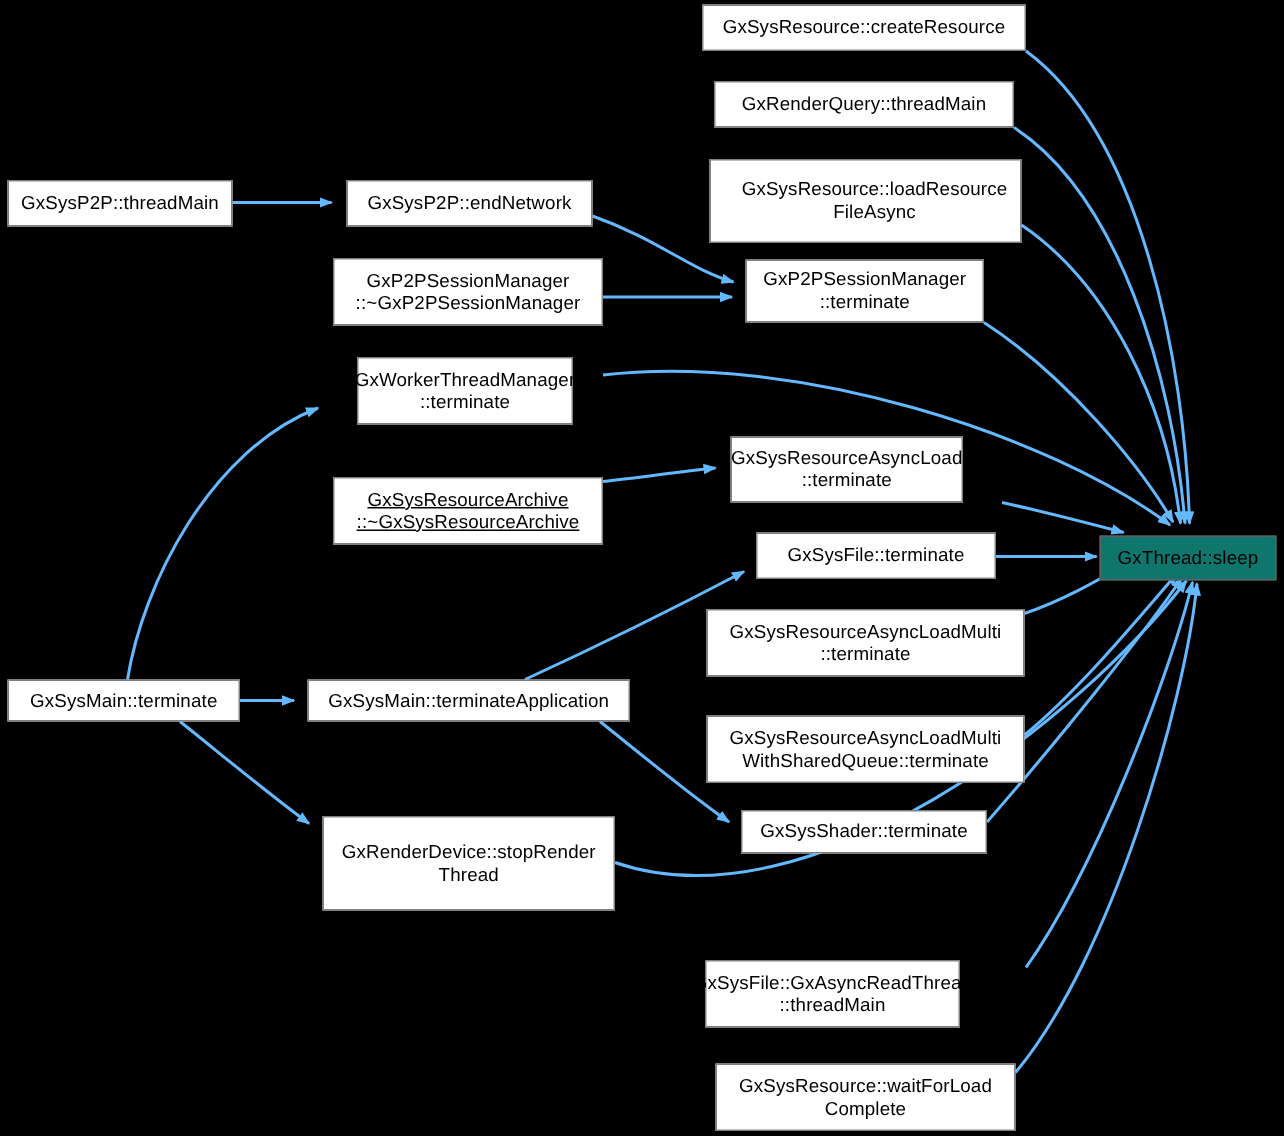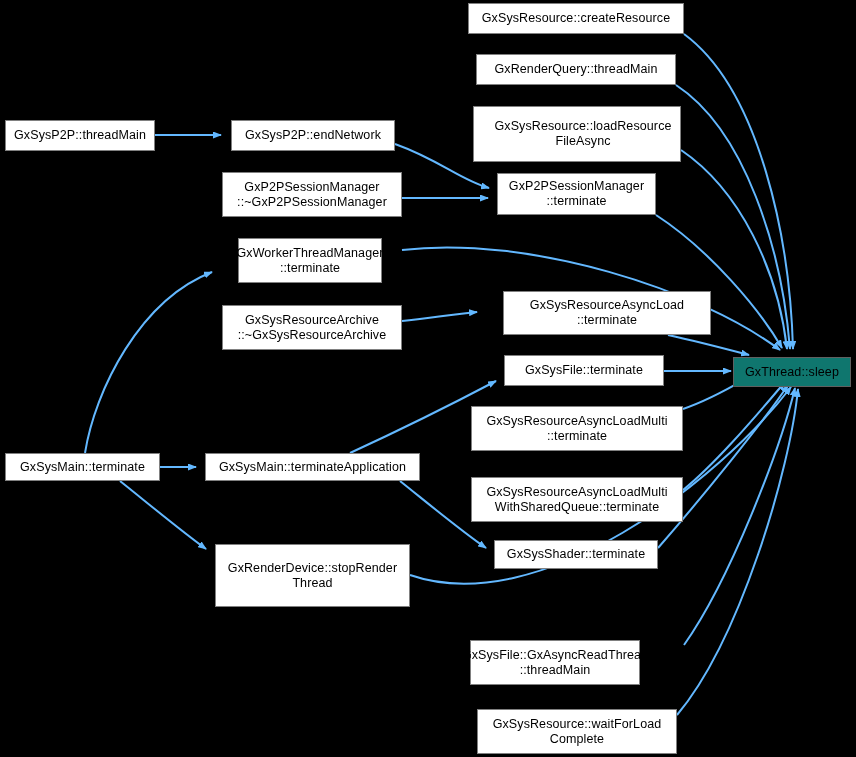--- a/index.html
+++ b/index.html
@@ -84,23 +84,23 @@
       <div class="node" style="left: 473px; top: 106px; width: 208px; height: 56px; padding-left: 12px;">GxSysResource::loadResource
 FileAsync</div>
       <div class="node" style="left: 5px; top: 120px; width: 150px; height: 31px;">GxSysP2P::threadMain</div>
       <div class="node" style="left: 231px; top: 120px; width: 164px; height: 31px;">GxSysP2P::endNetwork</div>
       <div class="node" style="left: 222px; top: 172px; width: 180px; height: 45px;">GxP2PSessionManager
 ::~GxP2PSessionManager</div>
       <div class="node" style="left: 497px; top: 173px; width: 159px; height: 42px;">GxP2PSessionManager
 ::terminate</div>
       <div class="node" style="left: 222px; top: 238px; width: 144px; height: 45px; margin-left: 16px;">GxWorkerThreadManager
 ::terminate</div>
-      <div class="node" style="left: 503px; top: 291px; width: 208px; height: 44px;">GxSysResourceAsyncLoad
+      <div class="node" style="left: 487px; top: 291px; width: 155px; height: 44px;">GxSysResourceAsyncLoad
 ::terminate</div>
-      <div class="node" style="left: 222px; top: 305px; width: 180px; height: 45px;">GxSysResourceArchive
+      <div class="node" style="left: 222px; top: 318px; width: 180px; height: 45px; text-decoration: underline;">GxSysResourceArchive
 ::~GxSysResourceArchive</div>
       <div class="node" style="left: 504px; top: 355px; width: 160px; height: 31px;">GxSysFile::terminate</div>
       <div class="node focus" style="left: 733px; top: 357px; width: 118px; height: 30px;">GxThread::sleep</div>
       <div class="node" style="left: 471px; top: 406px; width: 212px; height: 45px;">GxSysResourceAsyncLoadMulti
 ::terminate</div>
       <div class="node" style="left: 5px; top: 453px; width: 155px; height: 28px;">GxSysMain::terminate</div>
       <div class="node" style="left: 205px; top: 453px; width: 215px; height: 28px;">GxSysMain::terminateApplication</div>
       <div class="node" style="left: 471px; top: 477px; width: 212px; height: 45px;">GxSysResourceAsyncLoadMulti
 WithSharedQueue::terminate</div>
       <div class="node" style="left: 494px; top: 540px; width: 164px; height: 29px;">GxSysShader::terminate</div>

